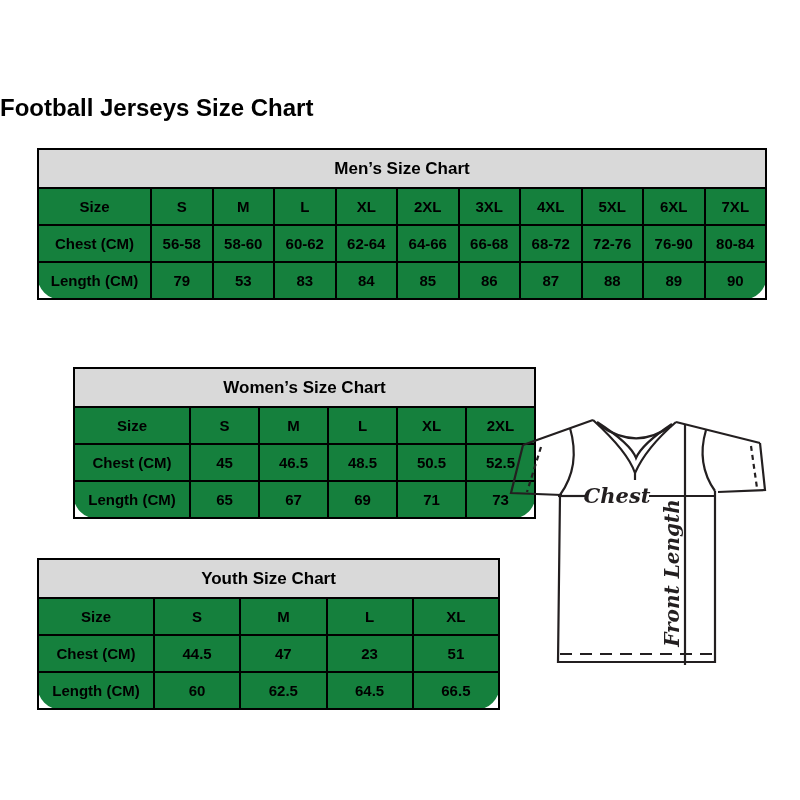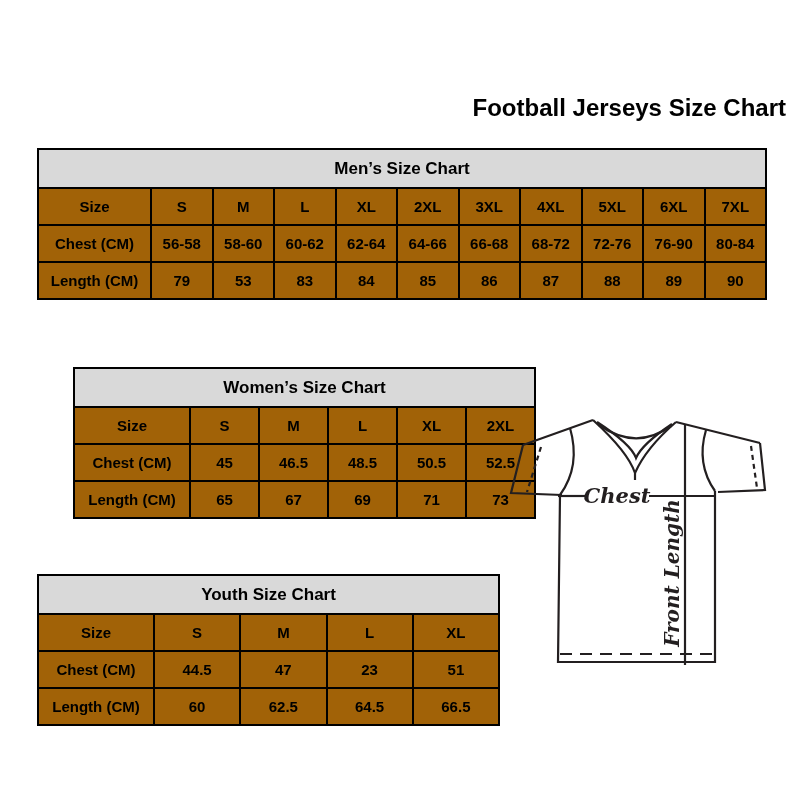--- a/index.html
+++ b/index.html
@@ -2,40 +2,41 @@
 <html><head>
 <meta charset="utf-8">
 <style>
   html,body{margin:0;padding:0;}
   body{
     width:800px;height:800px;background:#ffffff;position:relative;
     font-family:"Liberation Sans",sans-serif;color:#000;overflow:hidden;
   }
   .page-title{
     position:absolute;top:94px;left:0;width:786px;margin:0;
-    text-align:right;font-size:24px;font-weight:bold;color:#000;
+    text-align:left;font-size:24px;font-weight:bold;color:#000;
     font-family:"Liberation Sans",sans-serif;
   }
   table.size-table{
     position:absolute;border-collapse:collapse;table-layout:fixed;
-    background:#a16207;
+    background:#15803d;
+    border-radius:25px;
   }
   .size-table td{
     border:2px solid #000;text-align:center;vertical-align:middle;
     font-weight:bold;font-size:15px;color:#000;padding:0;height:35px;
     font-family:"Liberation Sans",sans-serif;
   }
   .size-table td.tbl-title{
     background:#d9d9d9;font-size:17px;height:37px;
   }
   #men{left:37px;top:148px;width:728px;}
   #men .c-label{width:113px;} #men .c-data{width:61.5px;}
   #women{left:37px;top:367px;width:461px;margin-left:36px;}
   #women .c-label{width:116px;} #women .c-data{width:69px;}
-  #youth{left:37px;top:574px;width:461px;}
+  #youth{left:37px;top:558px;width:461px;}
   #youth .c-label{width:116px;} #youth .c-data{width:86.25px;}
   #jersey-art{position:absolute;left:500px;top:410px;width:280px;height:262px;}
 </style>
 </head>
 <body>
 
 <h1 class="page-title">Football Jerseys Size Chart</h1>
 
 <table class="size-table" id="men">
   <colgroup>

